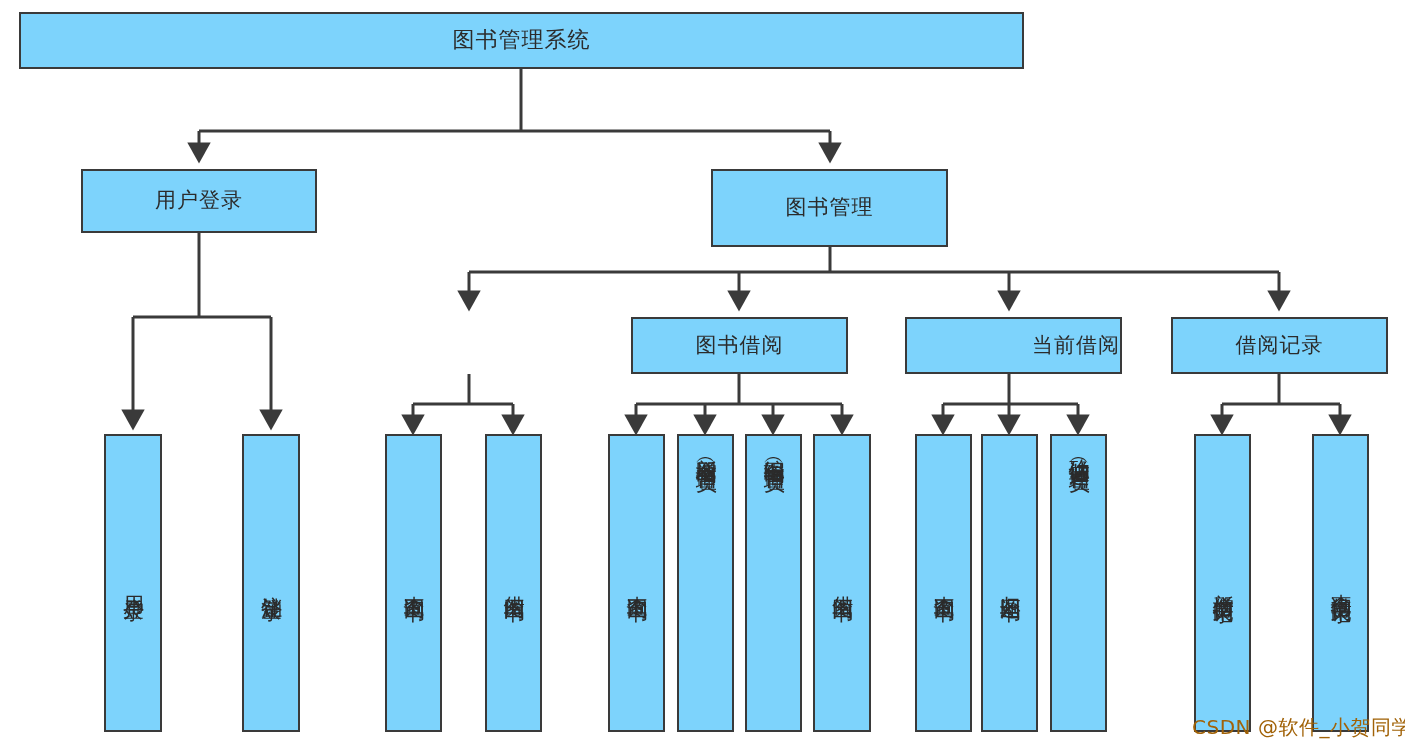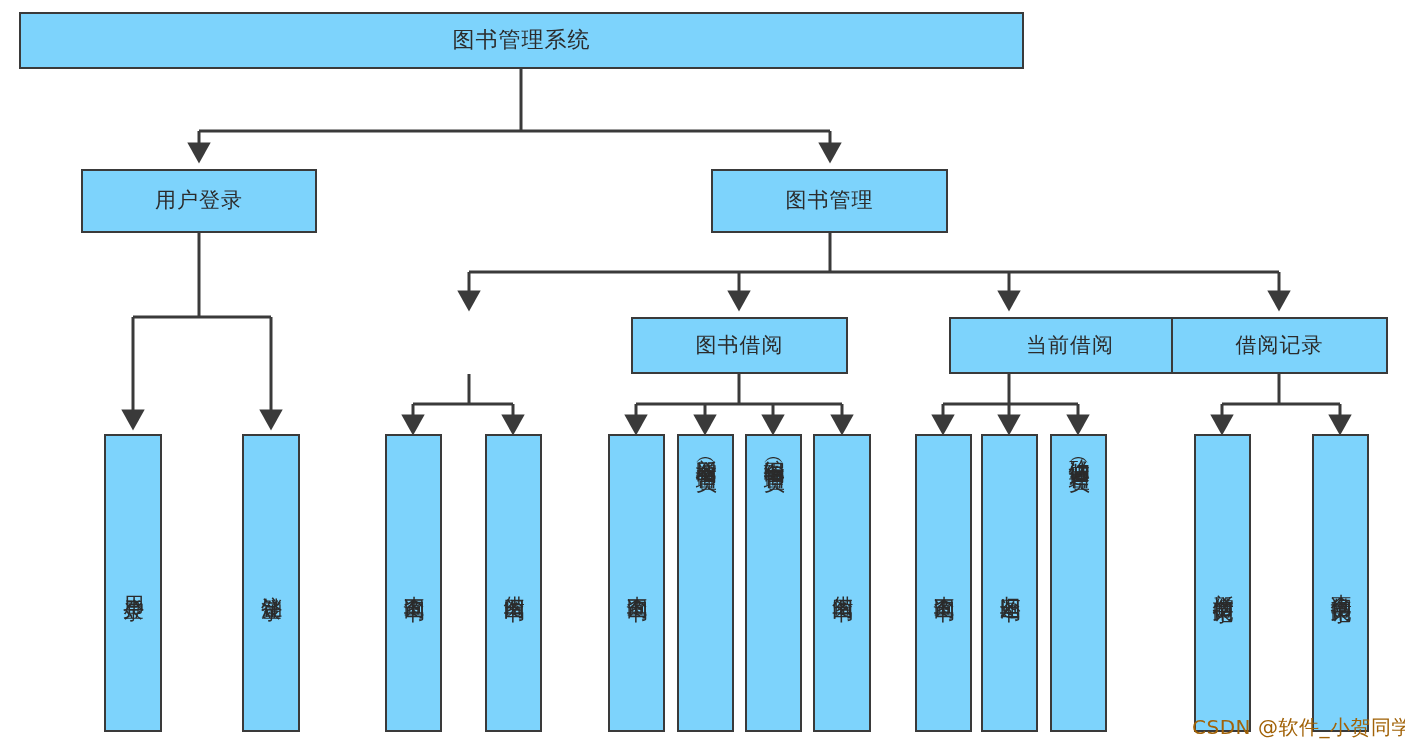--- a/index.html
+++ b/index.html
@@ -129,28 +129,28 @@
     </g>
   </svg>
 
   <div class="node h root" style="left:19px;top:12px;width:1005px;height:57px;">
     <span class="label">图书管理系统</span>
   </div>
 
   <div class="node h" style="left:81px;top:169px;width:236px;height:64px;">
     <span class="label">用户登录</span>
   </div>
-  <div class="node h" style="left:711px;top:169px;width:237px;height:64px;">
+  <div class="node h" style="left:711px;top:169px;width:237px;height:78px;">
     <span class="label">图书管理</span>
   </div>
 
   <div class="node h" style="left:631px;top:317px;width:217px;height:57px;">
     <span class="label">图书借阅</span>
   </div>
-  <div class="node h" style="left:949px;top:317px;width:242px;height:57px;">
+  <div class="node h" style="left:905px;top:317px;width:217px;height:57px;justify-content:flex-end;">
     <span class="label">当前借阅</span>
   </div>
   <div class="node h" style="left:1171px;top:317px;width:217px;height:57px;">
     <span class="label">借阅记录</span>
   </div>
 
   <div class="node v mid" style="left:104px;top:434px;width:58px;height:298px;">
     <span class="label">用户登录</span>
   </div>
   <div class="node v mid" style="left:242px;top:434px;width:58px;height:298px;">

